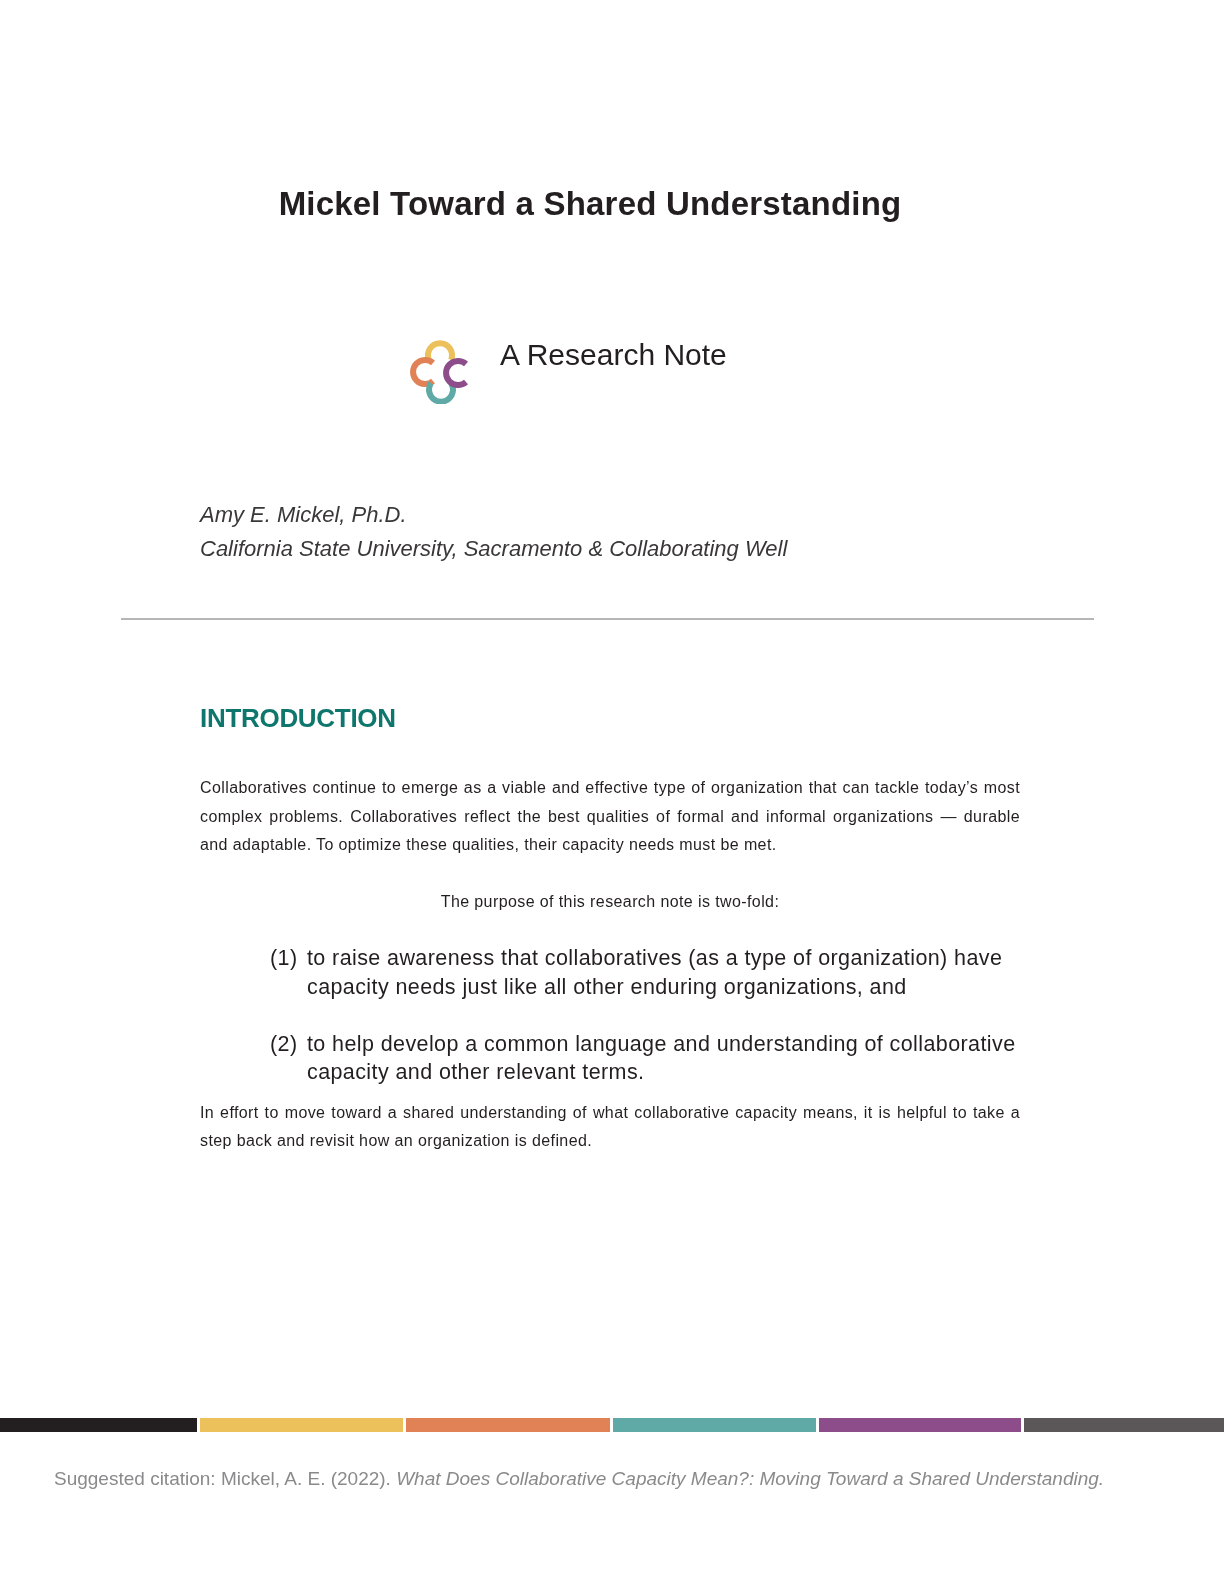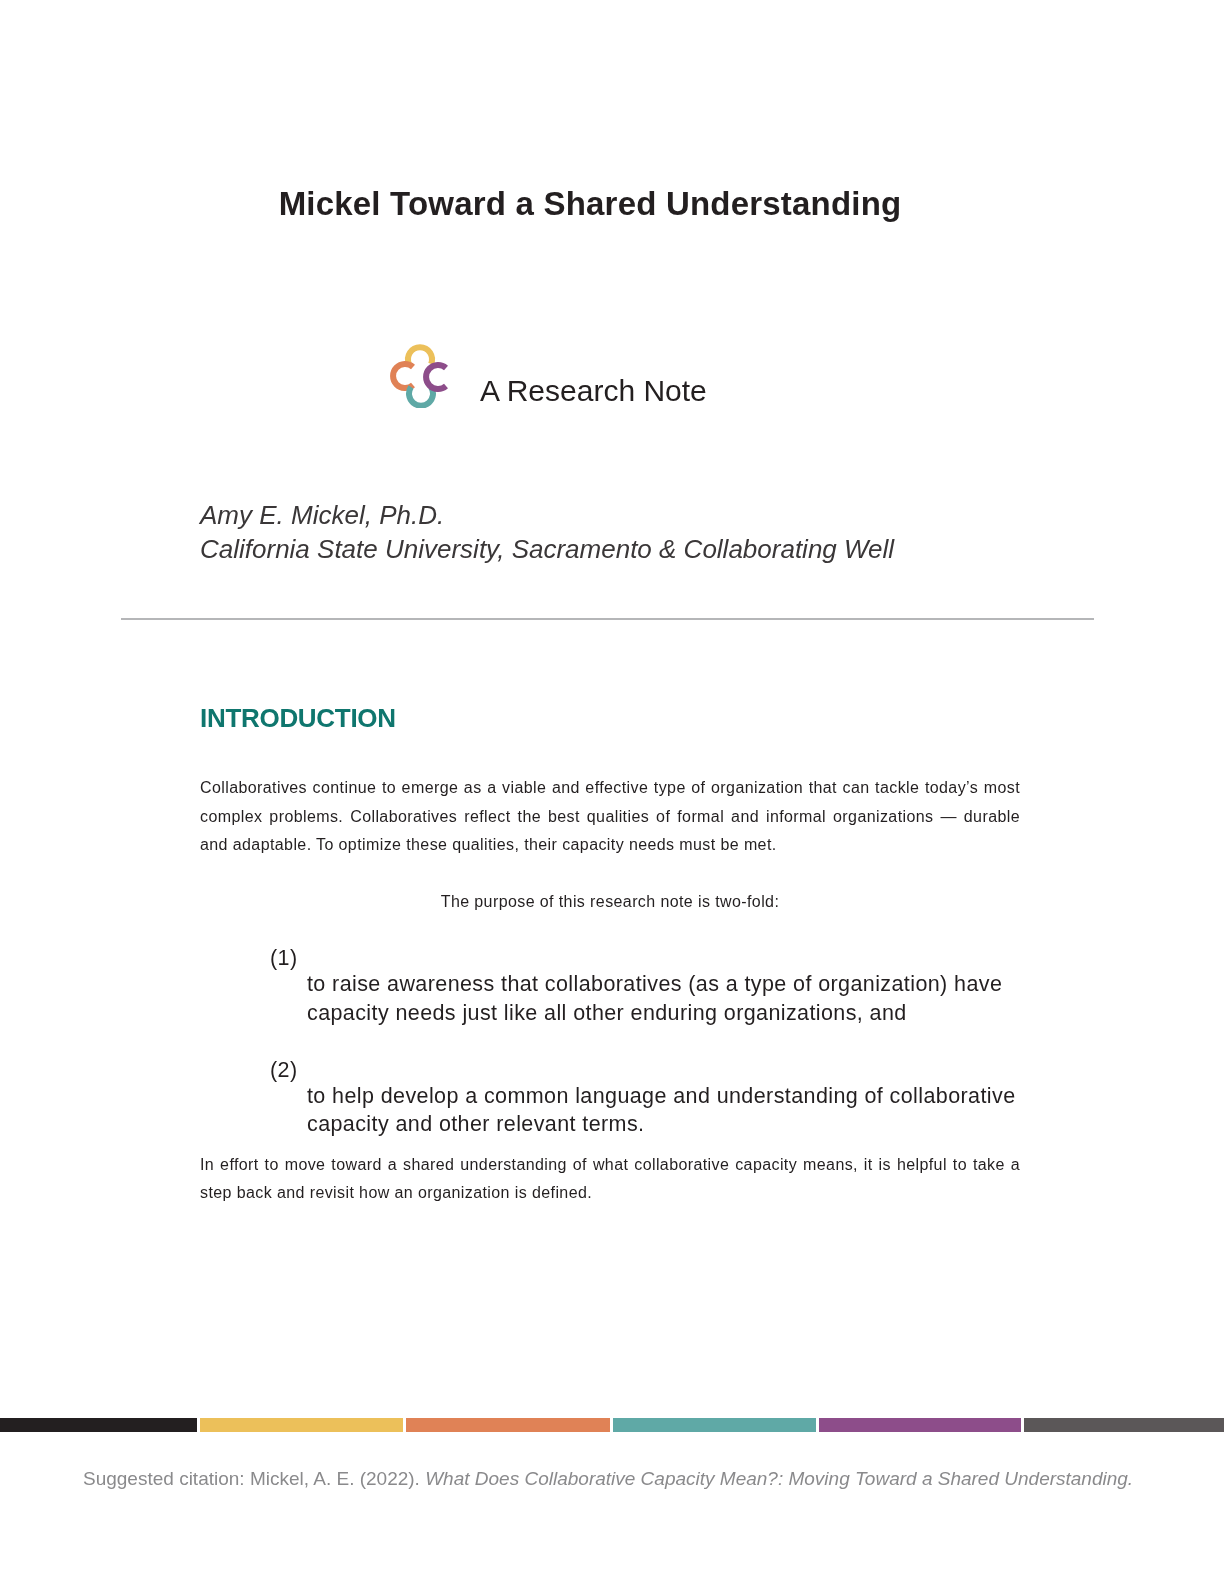--- a/index.html
+++ b/index.html
@@ -25,43 +25,43 @@
       font-size: 33px;
       line-height: 48px;
       color: #231f20;
       letter-spacing: 0.2px;
     }
     .title div { white-space: nowrap; }
 
     .brand {
       position: absolute;
       top: 338px;
-      left: 388px;
+      left: 408px;
       height: 70px;
       display: flex;
-      align-items: flex-end;
+      align-items: flex-start;
     }
     .logo {
       width: 64px;
       height: 66px;
       display: block;
     }
     .brand-label {
       margin-left: 28px;
       font-size: 30px;
       color: #231f20;
       white-space: nowrap;
     }
 
     .author {
       position: absolute;
       left: 200px;
       top: 498px;
       font-style: italic;
-      font-size: 26px;
+      font-size: 22px;
       line-height: 34px;
       color: #3a3738;
       font-weight: 300;
     }
     .author div { white-space: nowrap; }
 
     .divider {
       position: absolute;
       left: 121px;
       top: 618px;
@@ -105,39 +105,39 @@
       padding-left: 70px;
       font-size: 21.5px;
       line-height: 28.6px;
       letter-spacing: 0.4px;
     }
     .list-item + .list-item { margin-top: 28px; }
     .list-num {
       width: 37px;
       flex: 0 0 37px;
     }
-    .list-text { flex: 1; margin-top: 26px; }
+    .list-text { flex: 1; }
 
     .color-stripe {
       position: absolute;
       left: 0;
       top: 1418px;
       width: 1224px;
       height: 14px;
       display: flex;
     }
     .stripe-seg {
       height: 100%;
       margin-right: 3px;
     }
     .stripe-seg:last-child { margin-right: 0; }
 
     .citation {
       position: absolute;
-      left: 83px;
+      left: 54px;
       top: 1468px;
       font-size: 19px;
       color: #8a8a8c;
       white-space: nowrap;
       font-weight: 300;
     }
     .citation .cite-title { font-style: italic; }
   </style>
 </head>
 <body>

